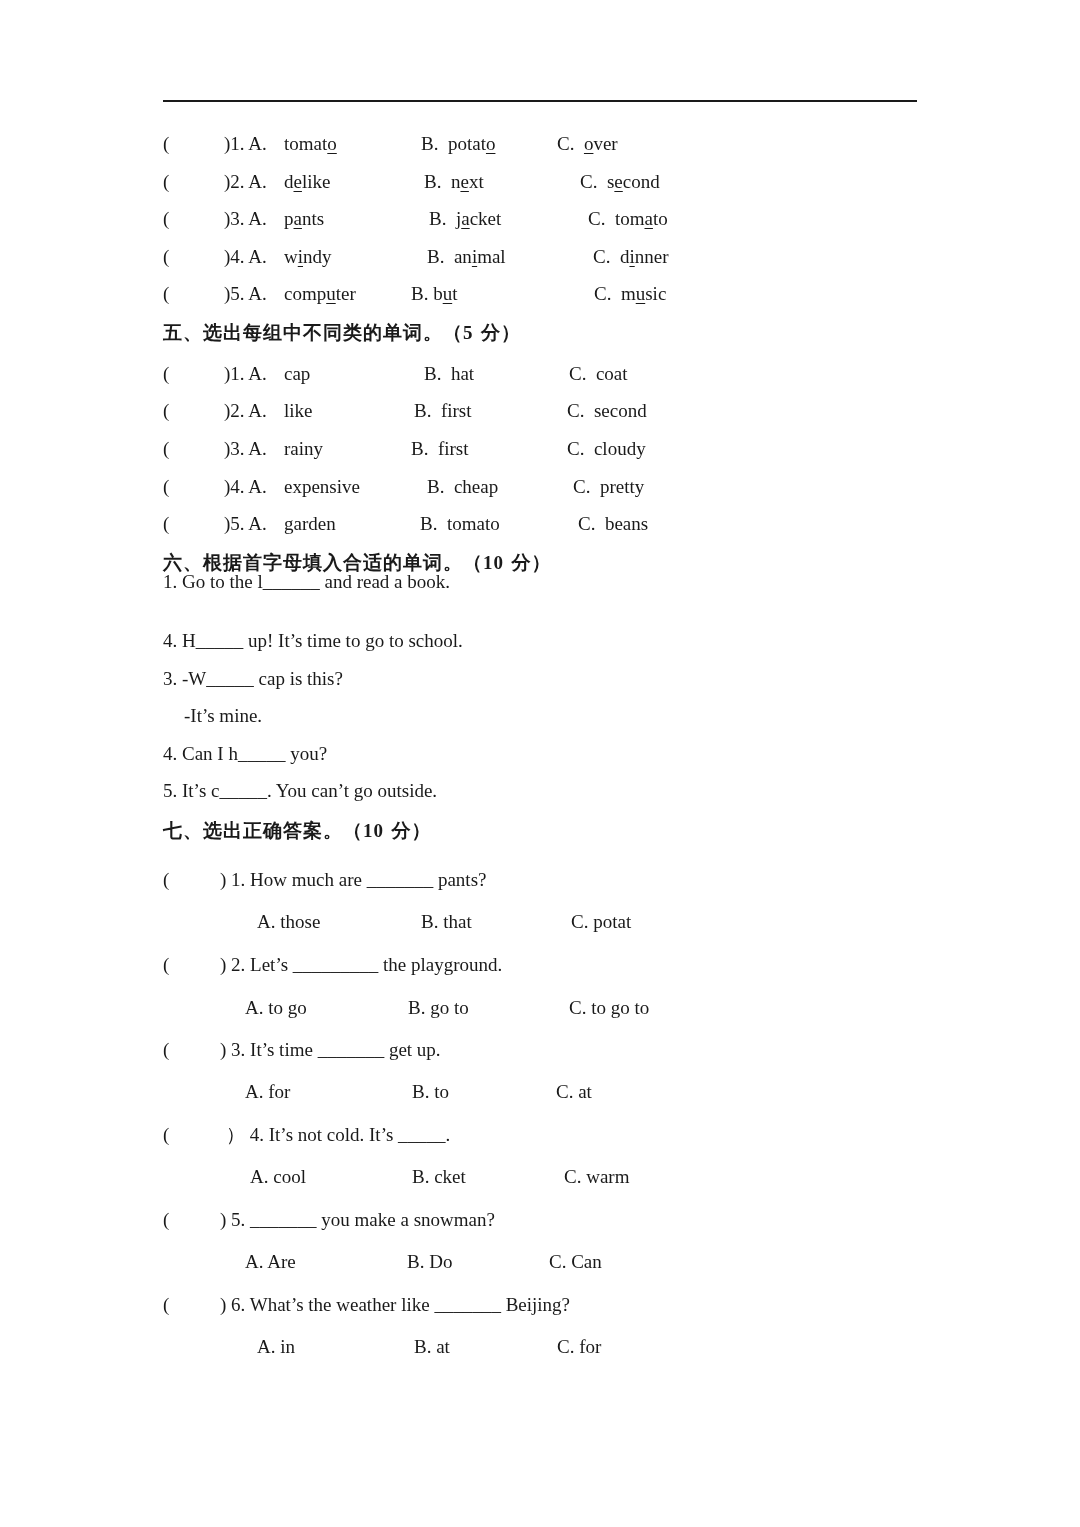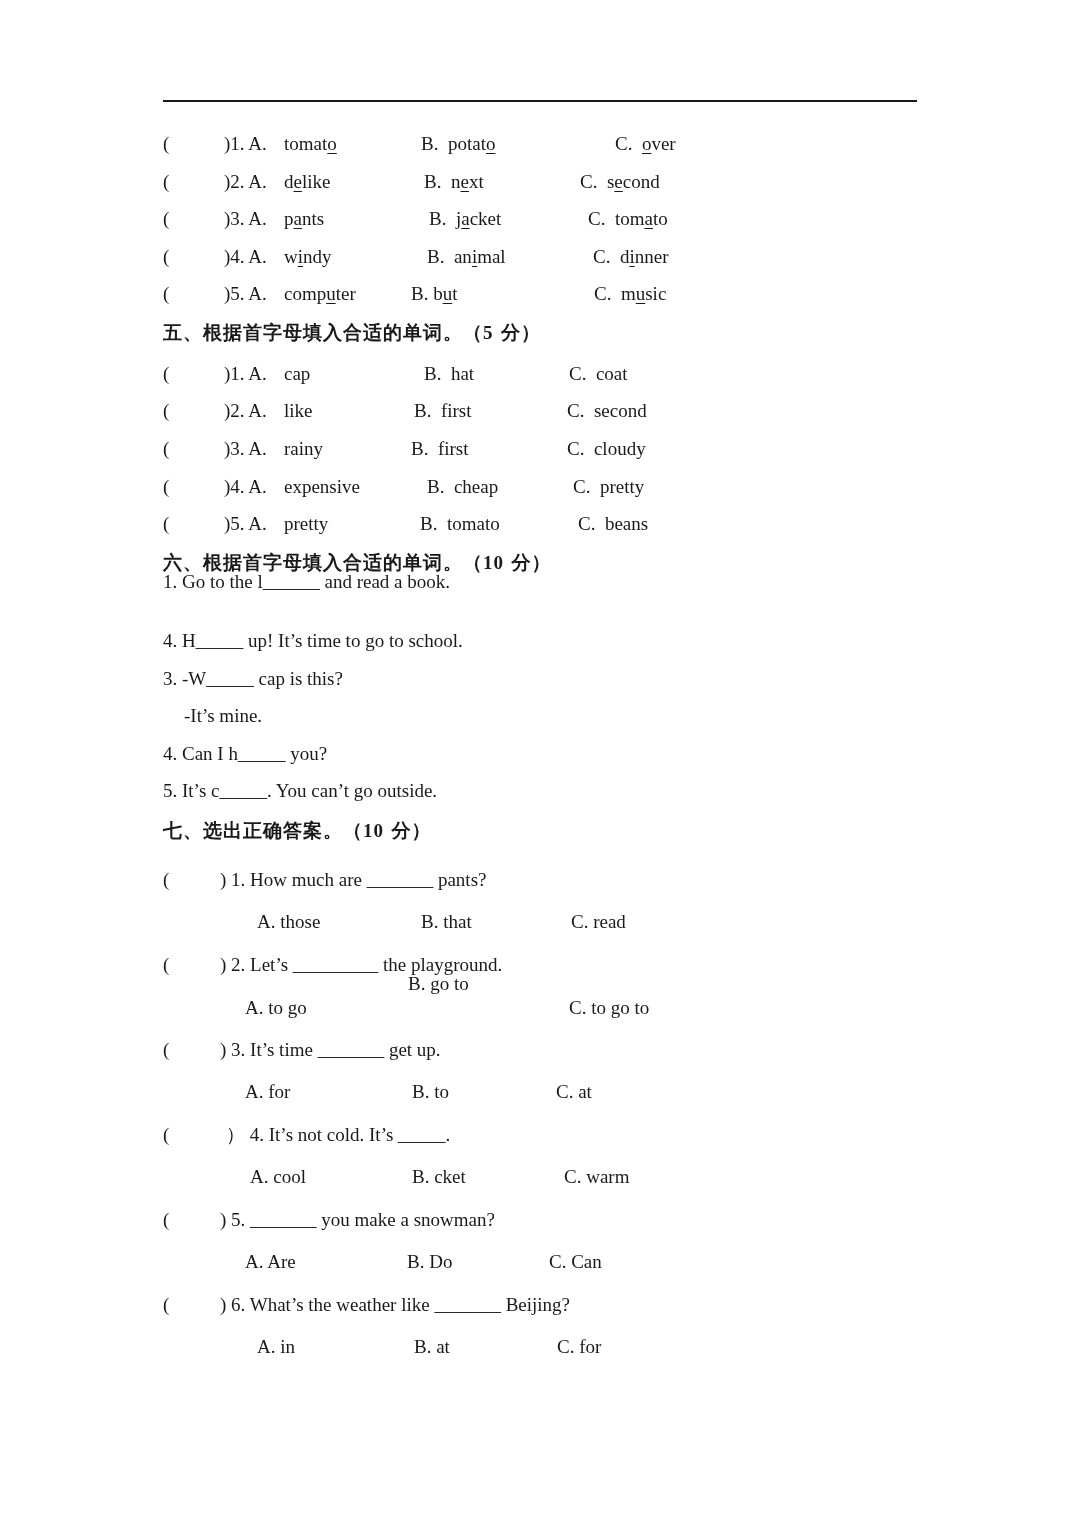--- a/index.html
+++ b/index.html
@@ -17,21 +17,21 @@
 <body>
 
 <div class="rule"></div>
 
 <div>
 
   <span class="paren" style="left:163px;top:144px">(</span>
   <span class="t" style="left:224px;top:144px">)1. A.</span>
   <span class="t" style="left:284px;top:144px"><span>tomat</span><span class="u">o</span><span></span></span>
   <span class="t" style="left:421px;top:144px"><span>B.</span>  <span>potat</span><span class="u">o</span><span></span></span>
-  <span class="t" style="left:615px;top:144px"><span>C.</span>  <span></span><span class="u">o</span><span>ver</span></span>
+  <span class="t" style="left:557px;top:144px"><span>C.</span>  <span></span><span class="u">o</span><span>ver</span></span>
 
   <span class="paren" style="left:163px;top:182px">(</span>
   <span class="t" style="left:224px;top:182px">)2. A.</span>
   <span class="t" style="left:284px;top:182px"><span>d</span><span class="u">e</span><span>like</span></span>
   <span class="t" style="left:424px;top:182px"><span>B.</span>  <span>n</span><span class="u">e</span><span>xt</span></span>
   <span class="t" style="left:580px;top:182px"><span>C.</span>  <span>s</span><span class="u">e</span><span>cond</span></span>
 
   <span class="paren" style="left:163px;top:219px">(</span>
   <span class="t" style="left:224px;top:219px">)3. A.</span>
   <span class="t" style="left:284px;top:219px"><span>p</span><span class="u">a</span><span>nts</span></span>
@@ -45,21 +45,21 @@
   <span class="t" style="left:593px;top:257px"><span>C.</span>  <span>d</span><span class="u">i</span><span>nner</span></span>
 
   <span class="paren" style="left:163px;top:294px">(</span>
   <span class="t" style="left:224px;top:294px">)5. A.</span>
   <span class="t" style="left:284px;top:294px"><span>comp</span><span class="u">u</span><span>ter</span></span>
   <span class="t" style="left:411px;top:294px"><span>B.</span> <span>b</span><span class="u">u</span><span>t</span></span>
   <span class="t" style="left:594px;top:294px"><span>C.</span>  <span>m</span><span class="u">u</span><span>sic</span></span>
 </div>
 
 <div>
-  <div class="h" style="left:163px;top:332px"><span>五、根据首字母填入合适的单词。（</span><b>5</b><span> 分）</span></div>
+  <div class="h" style="left:163px;top:332px"><span>五、选出每组中不同类的单词。（</span><b>5</b><span> 分）</span></div>
 
   <span class="paren" style="left:163px;top:374px">(</span>
   <span class="t" style="left:224px;top:374px">)1. A.</span>
   <span class="t" style="left:284px;top:374px">cap</span>
   <span class="t" style="left:424px;top:374px">B.  hat</span>
   <span class="t" style="left:569px;top:374px">C.  coat</span>
 
   <span class="paren" style="left:163px;top:411px">(</span>
   <span class="t" style="left:224px;top:411px">)2. A.</span>
   <span class="t" style="left:284px;top:411px">like</span>
@@ -73,21 +73,21 @@
   <span class="t" style="left:567px;top:449px">C.  cloudy</span>
 
   <span class="paren" style="left:163px;top:487px">(</span>
   <span class="t" style="left:224px;top:487px">)4. A.</span>
   <span class="t" style="left:284px;top:487px">expensive</span>
   <span class="t" style="left:427px;top:487px">B.  cheap</span>
   <span class="t" style="left:573px;top:487px">C.  pretty</span>
 
   <span class="paren" style="left:163px;top:524px">(</span>
   <span class="t" style="left:224px;top:524px">)5. A.</span>
-  <span class="t" style="left:284px;top:524px">pretty</span>
+  <span class="t" style="left:284px;top:524px">garden</span>
   <span class="t" style="left:420px;top:524px">B.  tomato</span>
   <span class="t" style="left:578px;top:524px">C.  beans</span>
 </div>
 
 <div>
   <div class="h" style="left:163px;top:562px"><span>六、根据首字母填入合适的单词。（</span><b>10</b><span> 分）</span></div>
   <span class="t" style="left:163px;top:582px">1. Go to the l______ and read a book.</span>
   <span class="t" style="left:163px;top:641px">4. H_____ up! It’s time to go to school.</span>
   <span class="t" style="left:163px;top:679px">3. -W_____ cap is this?</span>
   <span class="t" style="left:184px;top:716px">-It’s mine.</span>
@@ -95,26 +95,26 @@
   <span class="t" style="left:163px;top:791px">5. It’s c_____. You can’t go outside.</span>
 </div>
 
 <div>
   <div class="h" style="left:163px;top:830px"><span>七、选出正确答案。（</span><b>10</b><span> 分）</span></div>
 
   <span class="paren" style="left:163px;top:880px">(</span>
   <span class="t" style="left:220px;top:880px">) 1. How much are _______ pants?</span>
   <span class="t" style="left:257px;top:922px">A. those</span>
   <span class="t" style="left:421px;top:922px">B. that</span>
-  <span class="t" style="left:571px;top:922px">C. read</span>
+  <span class="t" style="left:571px;top:922px">C. potat</span>
 
   <span class="paren" style="left:163px;top:965px">(</span>
   <span class="t" style="left:220px;top:965px">) 2. Let’s _________ the playground.</span>
   <span class="t" style="left:245px;top:1008px">A. to go</span>
-  <span class="t" style="left:408px;top:984px">B. go to</span>
+  <span class="t" style="left:408px;top:1008px">B. go to</span>
   <span class="t" style="left:569px;top:1008px">C. to go to</span>
 
   <span class="paren" style="left:163px;top:1050px">(</span>
   <span class="t" style="left:220px;top:1050px">) 3. It’s time _______ get up.</span>
   <span class="t" style="left:245px;top:1092px">A. for</span>
   <span class="t" style="left:412px;top:1092px">B. to</span>
   <span class="t" style="left:556px;top:1092px">C. at</span>
 
   <span class="paren" style="left:163px;top:1135px">(</span>
   <span class="t" style="left:226px;top:1135px">） 4. It’s not cold. It’s _____.</span>

